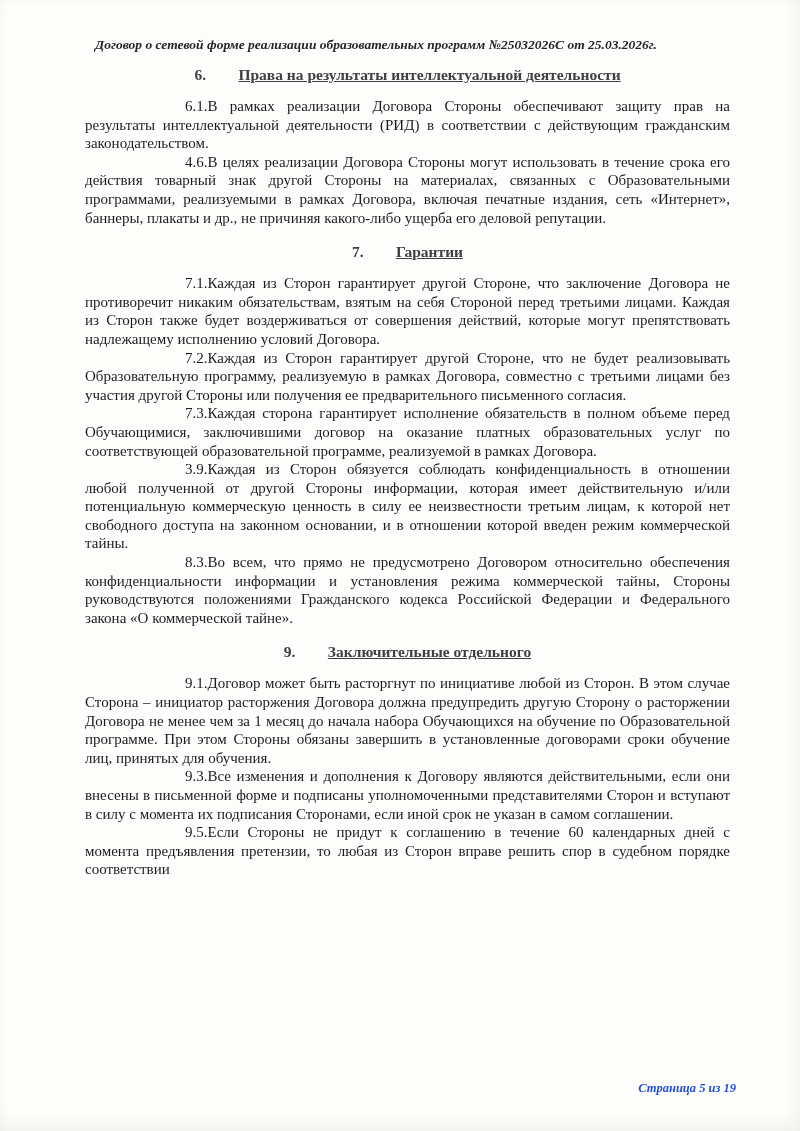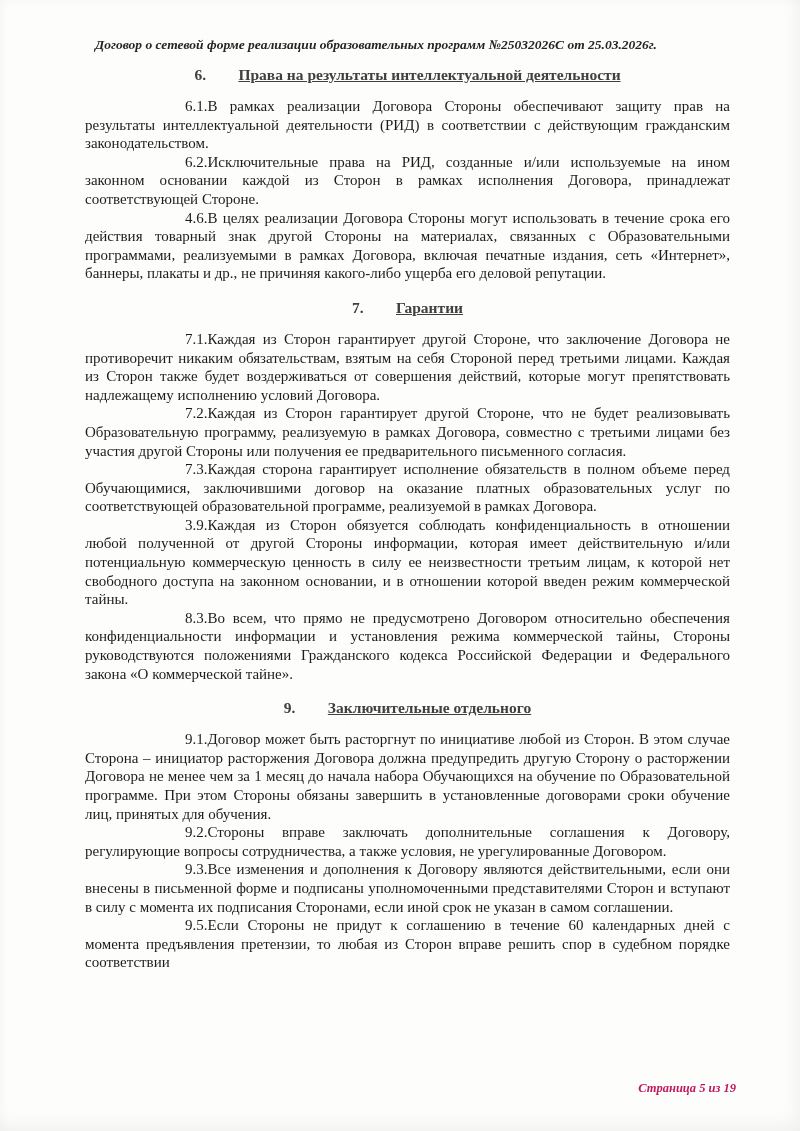--- a/index.html
+++ b/index.html
@@ -58,50 +58,48 @@
     display: inline-block;
     min-width: 55px;
   }
   .page-footer {
     position: absolute;
     top: 1081px;
     right: 64px;
     font-style: italic;
     font-weight: bold;
     font-size: 12.5px;
-    color: #be185d;
+    color: #1d4ed8;
   }
 </style>
 </head>
 <body>
 
 <div class="page">
 
   <div class="doc-header">Договор о сетевой форме реализации образовательных программ №25032026С от 25.03.2026г.</div>
 
   <div class="section-heading first">
     <span class="hnum">6.</span><span>Права на результаты интеллектуальной деятельности</span>
   </div>
   <p class="para"><span class="pnum">6.1.</span><span>В рамках реализации Договора Стороны обеспечивают защиту прав на результаты интеллектуальной деятельности (РИД) в соответствии с действующим гражданским законодательством.</span></p>
-  <p class="para"><span class="pnum">6.2.</span><span>Исключительные права на РИД, созданные и/или используемые на ином законном основании каждой из Сторон в рамках исполнения Договора, принадлежат соответствующей Стороне.</span></p>
   <p class="para"><span class="pnum">4.6.</span><span>В целях реализации Договора Стороны могут использовать в течение срока его действия товарный знак другой Стороны на материалах, связанных с Образовательными программами, реализуемыми в рамках Договора, включая печатные издания, сеть «Интернет», баннеры, плакаты и др., не причиняя какого-либо ущерба его деловой репутации.</span></p>
 
   <div class="section-heading">
     <span class="hnum">7.</span><span>Гарантии</span>
   </div>
   <p class="para"><span class="pnum">7.1.</span><span>Каждая из Сторон гарантирует другой Стороне, что заключение Договора не противоречит никаким обязательствам, взятым на себя Стороной перед третьими лицами. Каждая из Сторон также будет воздерживаться от совершения действий, которые могут препятствовать надлежащему исполнению условий Договора.</span></p>
   <p class="para"><span class="pnum">7.2.</span><span>Каждая из Сторон гарантирует другой Стороне, что не будет реализовывать Образовательную программу, реализуемую в рамках Договора, совместно с третьими лицами без участия другой Стороны или получения ее предварительного письменного согласия.</span></p>
   <p class="para"><span class="pnum">7.3.</span><span>Каждая сторона гарантирует исполнение обязательств в полном объеме перед Обучающимися, заключившими договор на оказание платных образовательных услуг по соответствующей образовательной программе, реализуемой в рамках Договора.</span></p>
 
   <p class="para"><span class="pnum">3.9.</span><span>Каждая из Сторон обязуется соблюдать конфиденциальность в отношении любой полученной от другой Стороны информации, которая имеет действительную и/или потенциальную коммерческую ценность в силу ее неизвестности третьим лицам, к которой нет свободного доступа на законном основании, и в отношении которой введен режим коммерческой тайны.</span></p>
   <p class="para"><span class="pnum">8.3.</span><span>Во всем, что прямо не предусмотрено Договором относительно обеспечения конфиденциальности информации и установления режима коммерческой тайны, Стороны руководствуются положениями Гражданского кодекса Российской Федерации и Федерального закона «О коммерческой тайне».</span></p>
 
   <div class="section-heading">
     <span class="hnum">9.</span><span>Заключительные отдельного</span>
   </div>
   <p class="para"><span class="pnum">9.1.</span><span>Договор может быть расторгнут по инициативе любой из Сторон. В этом случае Сторона – инициатор расторжения Договора должна предупредить другую Сторону о расторжении Договора не менее чем за 1 месяц до начала набора Обучающихся на обучение по Образовательной программе.  При этом Стороны обязаны завершить в установленные договорами сроки обучение лиц, принятых для обучения.</span></p>
-  <p class="para"><span class="pnum">9.2.</span><span>Стороны вправе заключать дополнительные соглашения к Договору, регулирующие вопросы сотрудничества, а также условия, не урегулированные Договором.</span></p>
   <p class="para"><span class="pnum">9.3.</span><span>Все изменения и дополнения к Договору являются действительными, если они внесены в письменной форме и подписаны уполномоченными представителями Сторон и вступают в силу с момента их подписания Сторонами, если иной срок не указан в самом соглашении.</span></p>
   <p class="para"><span class="pnum">9.5.</span><span>Если Стороны не придут к соглашению в течение 60 календарных дней с момента предъявления претензии, то любая из Сторон вправе решить спор в судебном порядке соответствии</span></p>
 
   <div class="page-footer">Страница 5 из 19</div>
 
 </div>
 
 </body></html>

